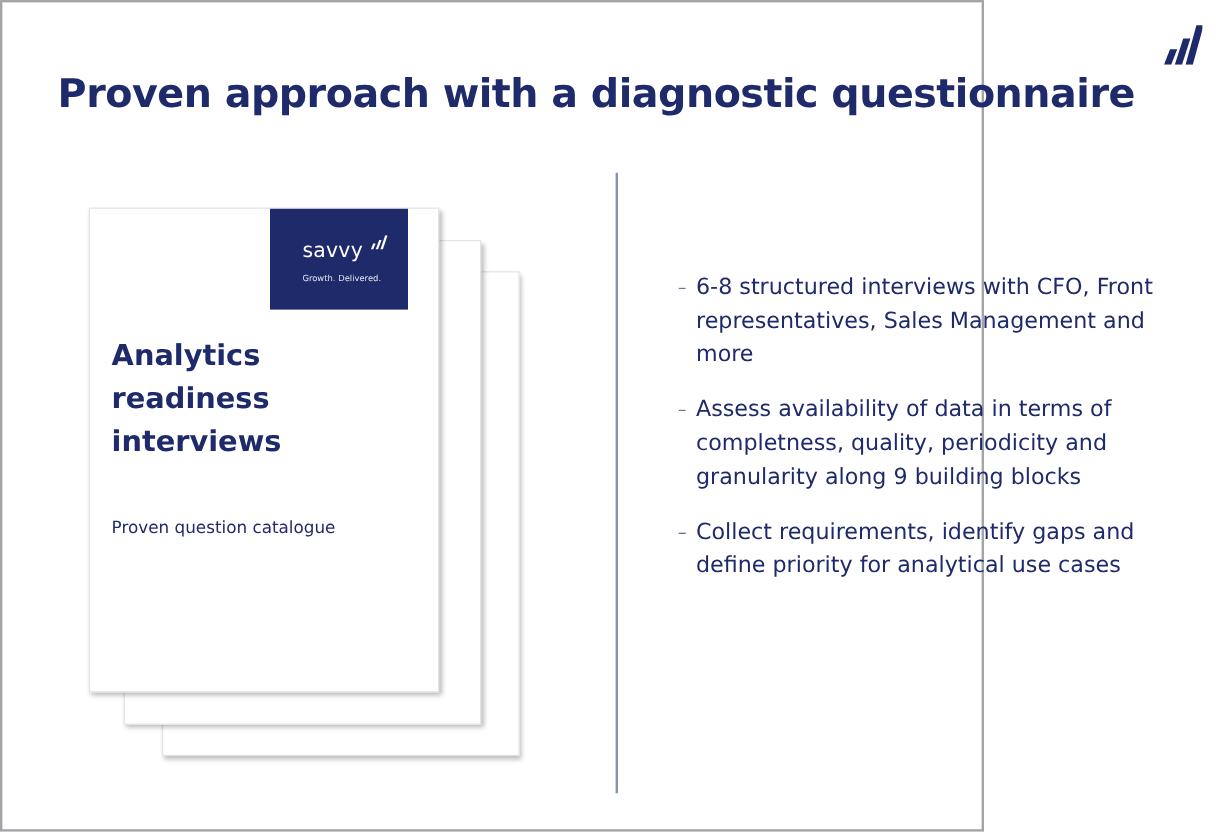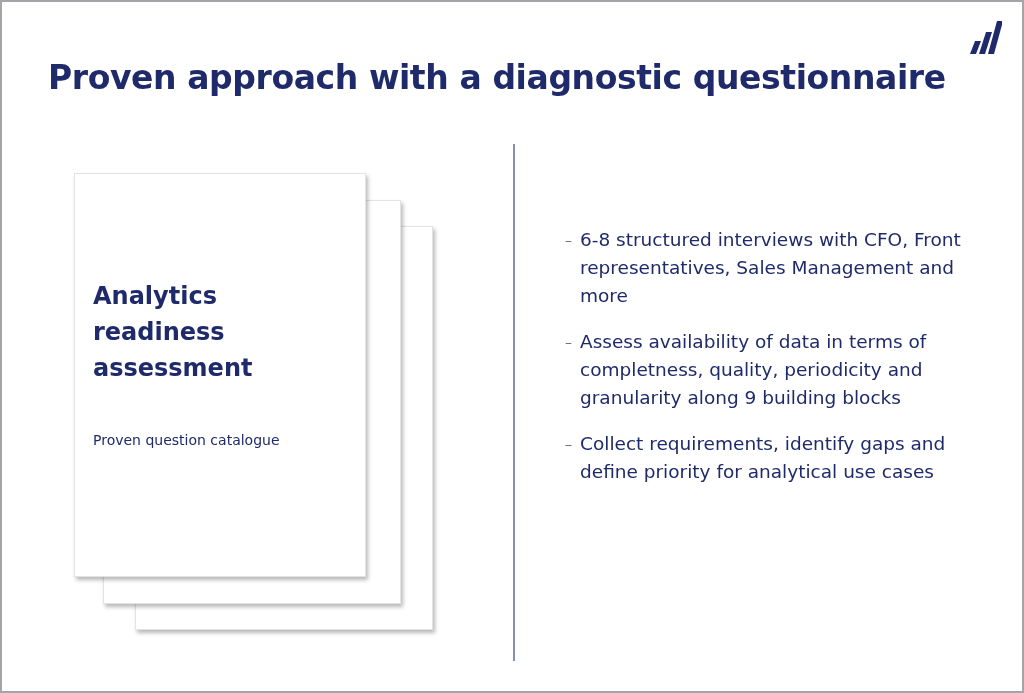--- a/index.html
+++ b/index.html
@@ -1,18 +1,18 @@
 <!DOCTYPE html>
 <html><head>
   <meta charset="utf-8">
   <style>
     html, body { margin: 0; padding: 0; }
     body { width: 1024px; height: 693px; overflow: hidden; background: #ffffff; }
     .slide {
-      position: relative; width: 1024px; height: 693px; box-sizing: border-box;
+      position: relative; width: 820px; height: 693px; box-sizing: border-box;
       border: 2px solid #a3a5a8; background: #fff;
       font-family: "DejaVu Sans", sans-serif; color: #1f2a6b;
     }
     .title {
       position: absolute; left: 46px; top: 56px; margin: 0;
       font-size: 33px; font-weight: bold; color: #1f2a6b; letter-spacing: -0.4px;
       white-space: nowrap;
     }
     .corner-logo { position: absolute; left: 966px; top: 17px; width: 34px; height: 35px; }
     .divider { position: absolute; left: 511px; top: 142px; width: 2px; height: 517px; background: #8790b4; }
@@ -61,21 +61,30 @@
     <polygon points="2,35 8,35 13,22 7,22" fill="#1f2a6b"></polygon>
     <polygon points="11,35 17,35 24,13 18,13" fill="#1f2a6b"></polygon>
     <polygon points="20,35 26,35 35,2 29,2" fill="#1f2a6b"></polygon>
   </svg>
 
   <div class="divider"></div>
 
   <div class="page page-3"></div>
   <div class="page page-2"></div>
   <div class="page page-1">
-    <h2 class="doc-title">Analytics readiness assessment</h2>
+    <div class="brand-box">
+      <span class="brand-name">savvy</span>
+      <svg class="brand-mark" viewBox="0 0 14 12">
+        <polygon points="0,12 2,12 4,7 2,7" fill="#fff"></polygon>
+        <polygon points="4,12 6,12 9,4 7,4" fill="#fff"></polygon>
+        <polygon points="8,12 10,12 14,0 12,0" fill="#fff"></polygon>
+      </svg>
+      <span class="brand-tagline"><span>Growth</span><span class="dot">.</span><span> Delivered.</span></span>
+    </div>
+    <h2 class="doc-title">Analytics readiness interviews</h2>
     <div class="doc-subtitle">Proven question catalogue</div>
   </div>
 
   <ul class="bullets">
     <li class="bullet"><span class="dash">–</span><span>6-8 structured interviews with CFO, Front representatives, Sales Management and more</span></li>
     <li class="bullet"><span class="dash">–</span><span>Assess availability of data in terms of completness, quality, periodicity and granularity along 9 building blocks</span></li>
     <li class="bullet"><span class="dash">–</span></li>
     <li class="bullet"><span class="dash">–</span><span>Collect requirements, identify gaps and define priority for analytical use cases</span></li>
   </ul>
 </div>

